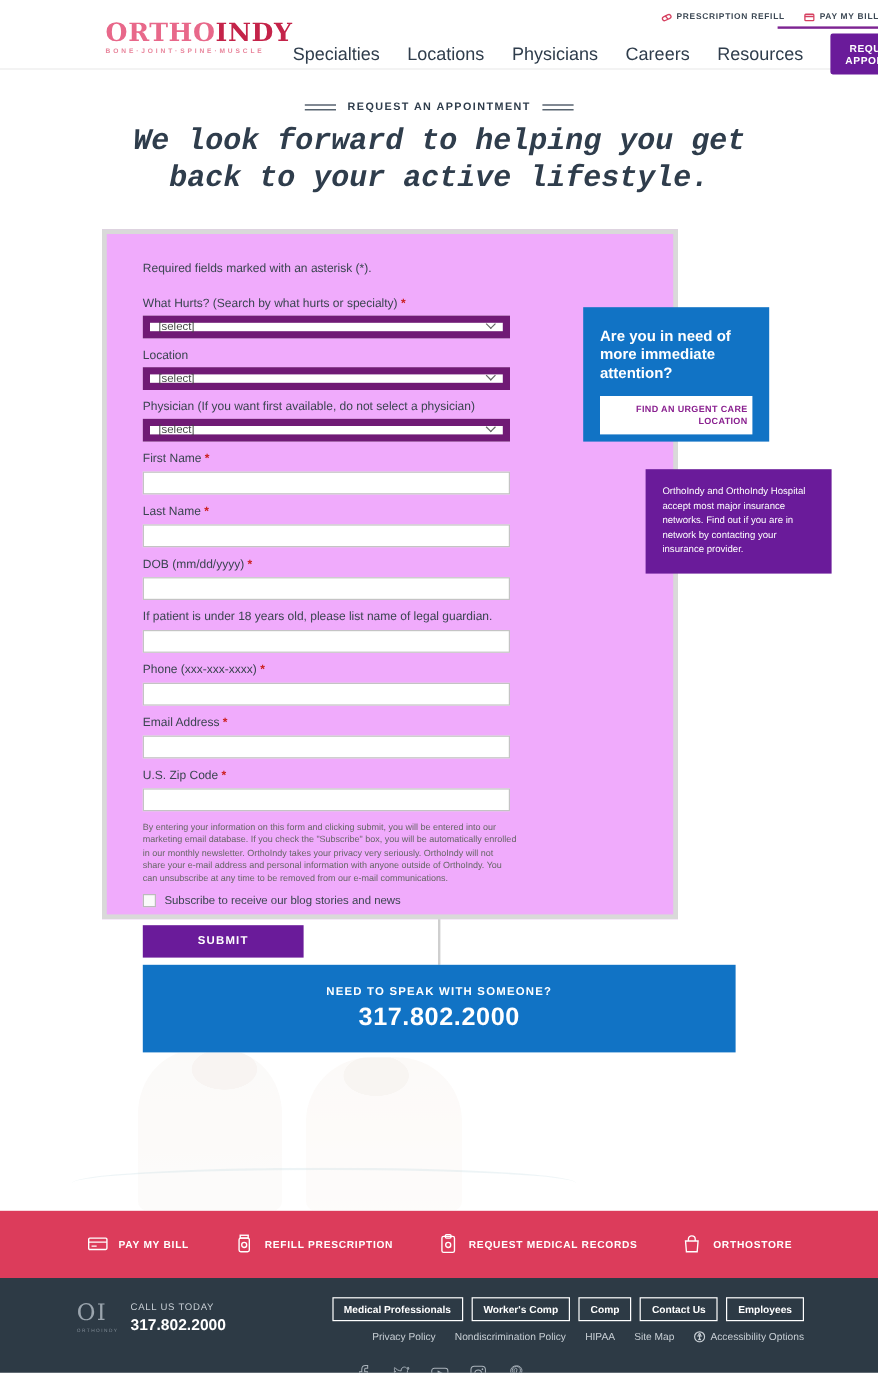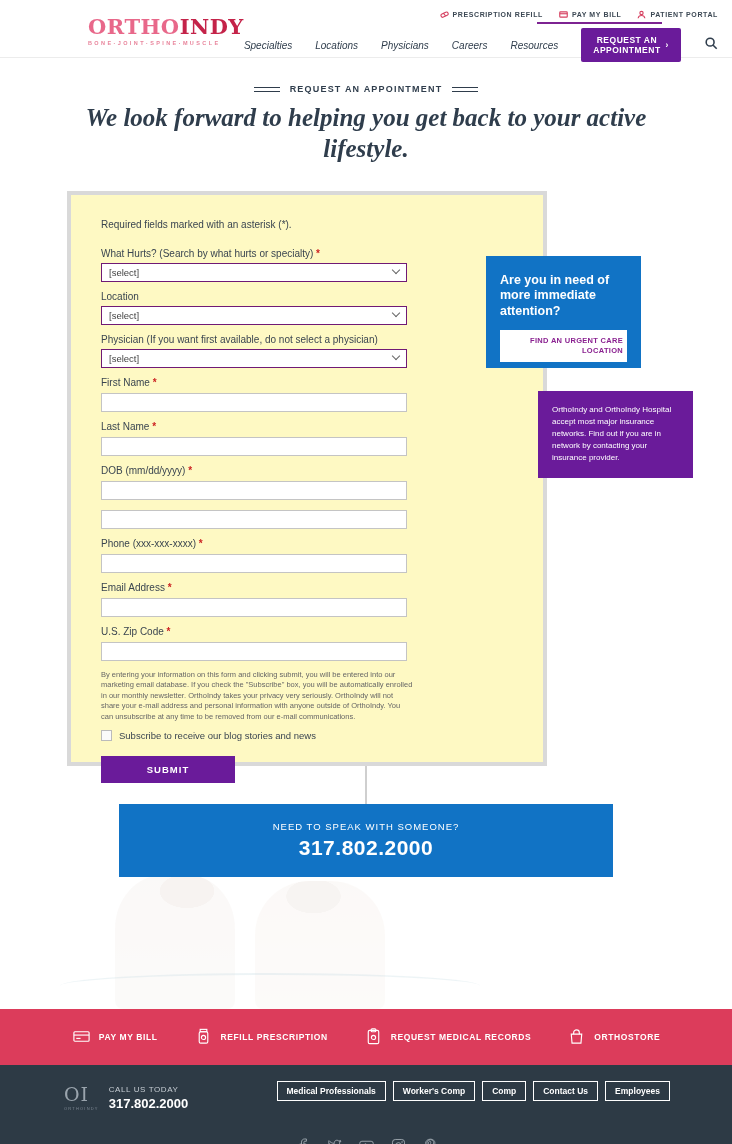--- a/index.html
+++ b/index.html
@@ -14,42 +14,42 @@
   .logo-ortho { color:#e8688a; }
   .logo-indy { color:#c42349; }
   .logo-tag { font-size:5.5px; letter-spacing:2.4px; color:#e8849b; margin-top:1px; font-weight:bold; }
   .header-right { display:flex; flex-direction:column; align-items:flex-end; padding-top:10px; position:relative; }
   .utility-row { display:flex; gap:16px; align-items:center; }
   .utility-item { display:flex; align-items:center; gap:4px; font-size:7px; font-weight:bold;
                   letter-spacing:.6px; color:#3c4854; cursor:pointer; }
   .utility-item svg { width:9px; height:9px; stroke:#d64161; fill:none; stroke-width:1.5; }
   .utility-underline { position:absolute; top:22px; right:56px; width:125px; height:2px; background:#7d2392; }
   .nav-row { display:flex; align-items:center; gap:23px; margin-top:9px; }
-  .nav-item { font-size:10px; color:#2f3d4c; cursor:pointer;font-style:italic; }
+  .nav-item { font-size:15px; color:#2f3d4c; cursor:pointer; }
   .appt-btn { background:#6a1b9a; color:#fff; font-size:8.5px; font-weight:bold; letter-spacing:.5px;
               padding:7px 12px; border:none; border-radius:2px; cursor:pointer; display:flex; gap:5px; align-items:center; }
   .search-icon svg { width:14px; height:14px; stroke:#2f3d4c; fill:none; stroke-width:1.8; cursor:pointer; }
 
   
   .hero { text-align:center; padding-top:26px; }
   .eyebrow { display:flex; align-items:center; justify-content:center; gap:10px;
              font-size:9px; font-weight:bold; letter-spacing:1.2px; color:#2f3d4c; }
   .eyebrow-line { width:26px; height:5px; border-top:1px solid #2f3d4c; border-bottom:1px solid #2f3d4c; }
-  .headline { font-family:Liberation Serif, serif; font-style:italic; font-weight:bold;
+  .headline { font-family:Liberation Mono, monospace; font-style:italic; font-weight:bold;
               font-size:25px; line-height:1.25; color:#2f3d4c; width:580px; margin:8px auto 0; }
 
   
   .main { position:relative; margin-top:26px; }
-  .form-box { margin-left:67px; width:480px; height:575px; background:#fef9c3;
+  .form-box { margin-left:85px; width:480px; height:575px; background:#f0abfc;
               border:4px solid #d9d9d9; padding:24px 0 0 30px; }
   .form-note { font-size:10px; color:#3a4550; margin-bottom:18px; }
   .field { width:306px; margin-bottom:9px; }
   .field-label { font-size:10px; color:#3a4550; margin-bottom:4px; }
   .req { color:#cc2222; font-weight:bold; }
-  .fake-select { height:19px; border:1px solid #701a75; background:#fff; display:flex; align-items:center;
+  .fake-select { height:19px; border:6px solid #701a75; background:#fff; display:flex; align-items:center;
                  justify-content:space-between; padding:0 7px; font-size:9.5px; color:#444; cursor:pointer; }
   .chevron-down { width:6px; height:6px; border-right:1px solid #666; border-bottom:1px solid #666;
                   transform:rotate(45deg); margin-top:-4px; }
   .text-input { width:306px; height:19px; border:1px solid #c4c4c4; background:#fff; font-size:10px;
                 padding:0 6px; font-family:"Liberation Sans",sans-serif; }
   .disclaimer { width:312px; font-size:7.5px; line-height:1.4; color:#666; margin-top:4px; }
   .subscribe-row { display:flex; align-items:flex-start; gap:7px; margin-top:8px; }
   .checkbox { width:11px; height:11px; border:1px solid #bbb; background:#fafafa; cursor:pointer; }
   .subscribe-label { font-size:9.5px; color:#3a4550; }
   .submit-btn { margin-top:15px; width:134px; height:27px; background:#6a1b9a; color:#fff; border:none;
@@ -62,21 +62,21 @@
   .urgent-btn { margin-top:11px; width:127px; background:#fff; border:none; color:#8a2190;
                 font-size:7.5px; font-weight:bold; letter-spacing:.3px; padding:6px 4px; line-height:1.3; cursor:pointer;text-align:right; }
   .card-insurance { position:absolute; left:538px; top:200px; width:155px; height:87px;
                     background:#6a1b9a; padding:13px 14px; }
   .card-insurance-text { color:#fff; font-size:8px; line-height:1.5; }
 
   
   .connector { width:2px; height:38px; background:#cfcfcf; margin:0 auto; }
   .phone-banner { width:494px; height:73px; background:#1173c5; margin:0 auto;
                   display:flex; flex-direction:column; align-items:center; justify-content:center; gap:4px; }
-  .banner-label { color:#fff; font-size:9.5px; font-weight:normal; letter-spacing:1px; }
+  .banner-label { color:#fff; font-size:9.5px; font-weight:bold; letter-spacing:1px; }
   .banner-phone { color:#fff; font-size:21px; font-weight:bold; letter-spacing:.5px; }
 
   
   .photo-area { height:132px; position:relative; overflow:hidden; }
   .figure { position:absolute; opacity:.14; }
   .fig1 { left:115px; top:-2px; width:120px; height:134px;
           background:radial-gradient(ellipse 45px 28px at 60% 12%, #c9b2a4 60%, transparent 61%),
                      linear-gradient(#e3d8cf, #e9e0da); border-radius:40% 40% 8px 8px; }
   .fig2 { left:255px; top:4px; width:130px; height:128px;
           background:radial-gradient(ellipse 45px 28px at 45% 12%, #cdb6a6 60%, transparent 61%),
@@ -209,20 +209,21 @@
       <div class="field-label"><span>Last Name</span> <span class="req">*</span></div>
       <input class="text-input" type="text" style="">
     </div>
 
     <div class="field">
       <div class="field-label"><span>DOB (mm/dd/yyyy)</span> <span class="req">*</span></div>
       <input class="text-input" type="text" style="">
     </div>
 
     <div class="field">
+      <div class="field-label"><span>If patient is under 18 years old, please list name of legal guardian.</span> <span class="req"></span></div>
       <input class="text-input" type="text" style="">
     </div>
 
     <div class="field">
       <div class="field-label"><span>Phone (xxx-xxx-xxxx)</span> <span class="req">*</span></div>
       <input class="text-input" type="text" style="">
     </div>
 
     <div class="field">
       <div class="field-label"><span>Email Address</span> <span class="req">*</span></div>
@@ -311,20 +312,34 @@
     </div>
   </div>
   <div class="footer-right">
     <div class="footer-btn-row">
       <button class="footer-btn">Medical Professionals</button>
       <button class="footer-btn">Worker's Comp</button>
       <button class="footer-btn">Comp</button>
       <button class="footer-btn">Contact Us</button>
       <button class="footer-btn">Employees</button>
     </div>
+    <div class="footer-link-row">
+      <span class="footer-link">Privacy Policy</span>
+      <span class="footer-link">Nondiscrimination Policy</span>
+      <span class="footer-link">HIPAA</span>
+      <span class="footer-link">Site Map</span>
+      <span class="footer-link">
+        <svg viewBox="0 0 12 12">
+            <circle cx="6" cy="6" r="5"></circle>
+            <circle cx="6" cy="3.6" r="0.9"></circle>
+            <path d="M3.5 5.2h5M6 5.2v2.6M4.8 9.2 6 7.8l1.2 1.4"></path>
+          </svg>
+        <span>Accessibility Options</span>
+      </span>
+    </div>
   </div>
   <div class="social-row">
     <span class="social-icon">
       <svg viewBox="0 0 24 24">
           <path d="M15 6h2.5V2.8H15c-2.6 0-4.4 1.8-4.4 4.4V10H8v3.4h2.6v7.8H14v-7.8h2.7l.5-3.4H14V7.4c0-.9.4-1.4 1-1.4z" fill="none" stroke="currentColor" stroke-width="1.2"></path>
         </svg>
     </span>
     <span class="social-icon">
       <svg viewBox="0 0 24 24">
           <path d="M21 6.3c-.7.3-1.4.5-2.1.6.8-.5 1.3-1.2 1.6-2-.7.4-1.5.7-2.3.9C17.5 5 16.5 4.5 15.4 4.5c-2 0-3.7 1.7-3.7 3.7 0 .3 0 .6.1.9-3.1-.2-5.8-1.7-7.6-4-.3.6-.5 1.2-.5 1.9 0 1.3.6 2.4 1.6 3.1-.6 0-1.2-.2-1.7-.5v.1c0 1.8 1.3 3.3 3 3.6-.3.1-.6.1-1 .1-.2 0-.5 0-.7-.1.5 1.5 1.9 2.5 3.5 2.6-1.3 1-2.9 1.6-4.6 1.6h-.9c1.7 1.1 3.6 1.7 5.7 1.7 6.8 0 10.6-5.7 10.6-10.6v-.5c.7-.5 1.3-1.2 1.8-1.8z" fill="none" stroke="currentColor" stroke-width="1.1"></path>

